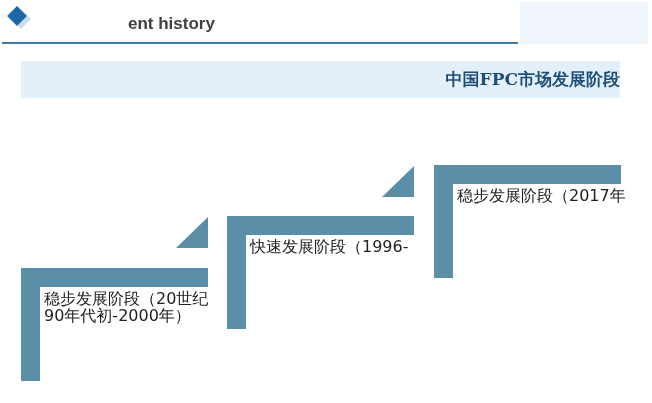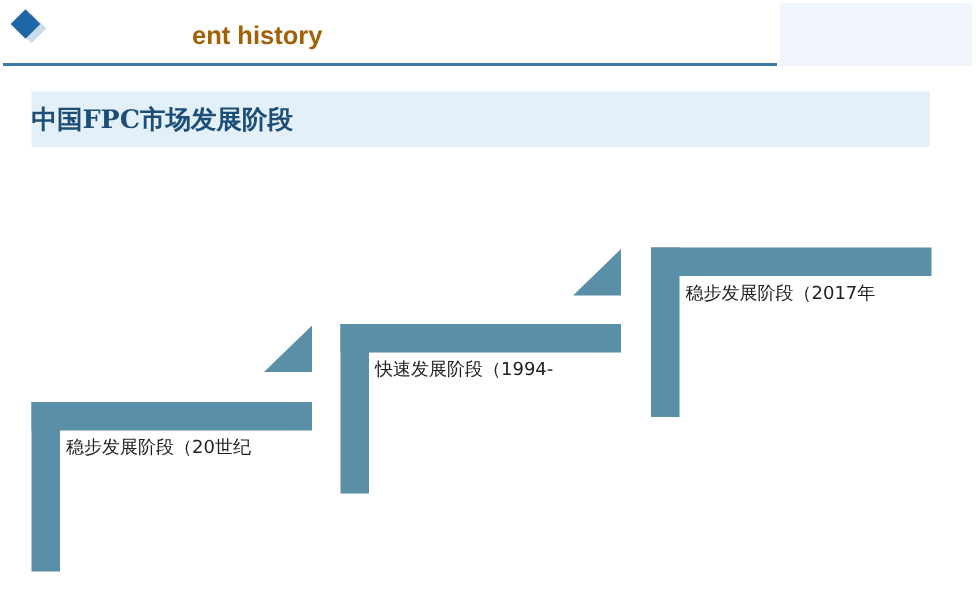--- a/index.html
+++ b/index.html
@@ -5,30 +5,30 @@
     * { margin: 0; padding: 0; box-sizing: border-box; }
     html, body { width: 652px; height: 403px; overflow: hidden; background: #ffffff; }
     body { position: relative; font-family: "DejaVu Sans", "Liberation Sans", sans-serif; }
 
     .watermark-band { position: absolute; left: 520px; top: 2px; width: 128px; height: 42px; background: #eaf2f9; opacity: 0.7; }
 
     .header { position: absolute; left: 0; top: 0; width: 652px; height: 46px; }
     .diamond-shadow { position: absolute; left: 14px; top: 12px; width: 14px; height: 14px; background: #c9dcec; transform: rotate(45deg); }
     .diamond { position: absolute; left: 10px; top: 9px; width: 14px; height: 14px; background: #1f66a6; transform: rotate(45deg); }
     .title-zh { position: absolute; left: 48px; top: 6px; font-size: 22px; color: #1b5e98; font-family: "DejaVu Serif", "Liberation Serif", serif; font-weight: bold; letter-spacing: 1px; }
-    .title-en { position: absolute; left: 128px; top: 14px; font-size: 17px; font-weight: bold; color: #a16207; font-family: "Liberation Sans", sans-serif; }
+    .title-en { position: absolute; left: 128px; top: 14px; font-size: 17px; font-weight: bold; color: #404040; font-family: "Liberation Sans", sans-serif; }
     .header-line { position: absolute; left: 2px; top: 42px; width: 516px; height: 2px; background: #3d7ba8; }
 
-    .banner { position: absolute; left: 21px; top: 61px; width: 599px; height: 37px; background: #e3f0fa; display: flex; align-items: center; justify-content: flex-start; }
+    .banner { position: absolute; left: 21px; top: 61px; width: 599px; height: 37px; background: #e3f0fa; display: flex; align-items: center; justify-content: flex-end; }
     .banner-text { font-size: 17px; font-weight: bold; color: #1d4e78; font-family: "DejaVu Serif", "Liberation Serif", serif; }
 
     .bar { position: absolute; background: #5b8fa8; }
     .tri { position: absolute; width: 0; height: 0; border-style: solid; }
 
-    .stage-text { position: absolute; font-size: 12px; line-height: 17px; color: #222; font-family: "DejaVu Sans", sans-serif; }
+    .stage-text { position: absolute; font-size: 16px; line-height: 17px; color: #222; font-family: "DejaVu Sans", sans-serif; }
   </style>
 </head>
 <body>
 
 <div class="watermark-band"></div>
 
 <div class="header">
   <div class="diamond-shadow"></div>
   <div class="diamond"></div>
   <div class="title-en">ent history</div>
@@ -37,30 +37,31 @@
 
 <div class="banner">
   <span class="banner-text">中国FPC市场发展阶段</span>
 </div>
 
 <div>
   <div class="bar" style="left:21px; top:268px; width:187px; height:19px;"></div>
   <div class="bar" style="left:21px; top:268px; width:19px; height:113px;"></div>
   <div class="stage-text" style="left:44px; top:290px;">
     <div>稳步发展阶段（20世纪</div>
+    <div>90年代初-2000年）</div>
   </div>
 </div>
 
 <div class="tri" style="left:176px; top:217px; border-width:0 0 31px 32px; border-color: transparent transparent #5b8fa8 transparent;"></div>
 
 <div>
   <div class="bar" style="left:227px; top:216px; width:187px; height:19px;"></div>
   <div class="bar" style="left:227px; top:216px; width:19px; height:113px;"></div>
   <div class="stage-text" style="left:250px; top:238px;">
-    <div>快速发展阶段（1994-</div>
+    <div>快速发展阶段（1996-</div>
   </div>
 </div>
 
 <div class="tri" style="left:382px; top:166px; border-width:0 0 31px 32px; border-color: transparent transparent #5b8fa8 transparent;"></div>
 
 <div>
   <div class="bar" style="left:434px; top:165px; width:187px; height:19px;"></div>
   <div class="bar" style="left:434px; top:165px; width:19px; height:113px;"></div>
   <div class="stage-text" style="left:457px; top:187px;">
     <div>稳步发展阶段（2017年</div>

